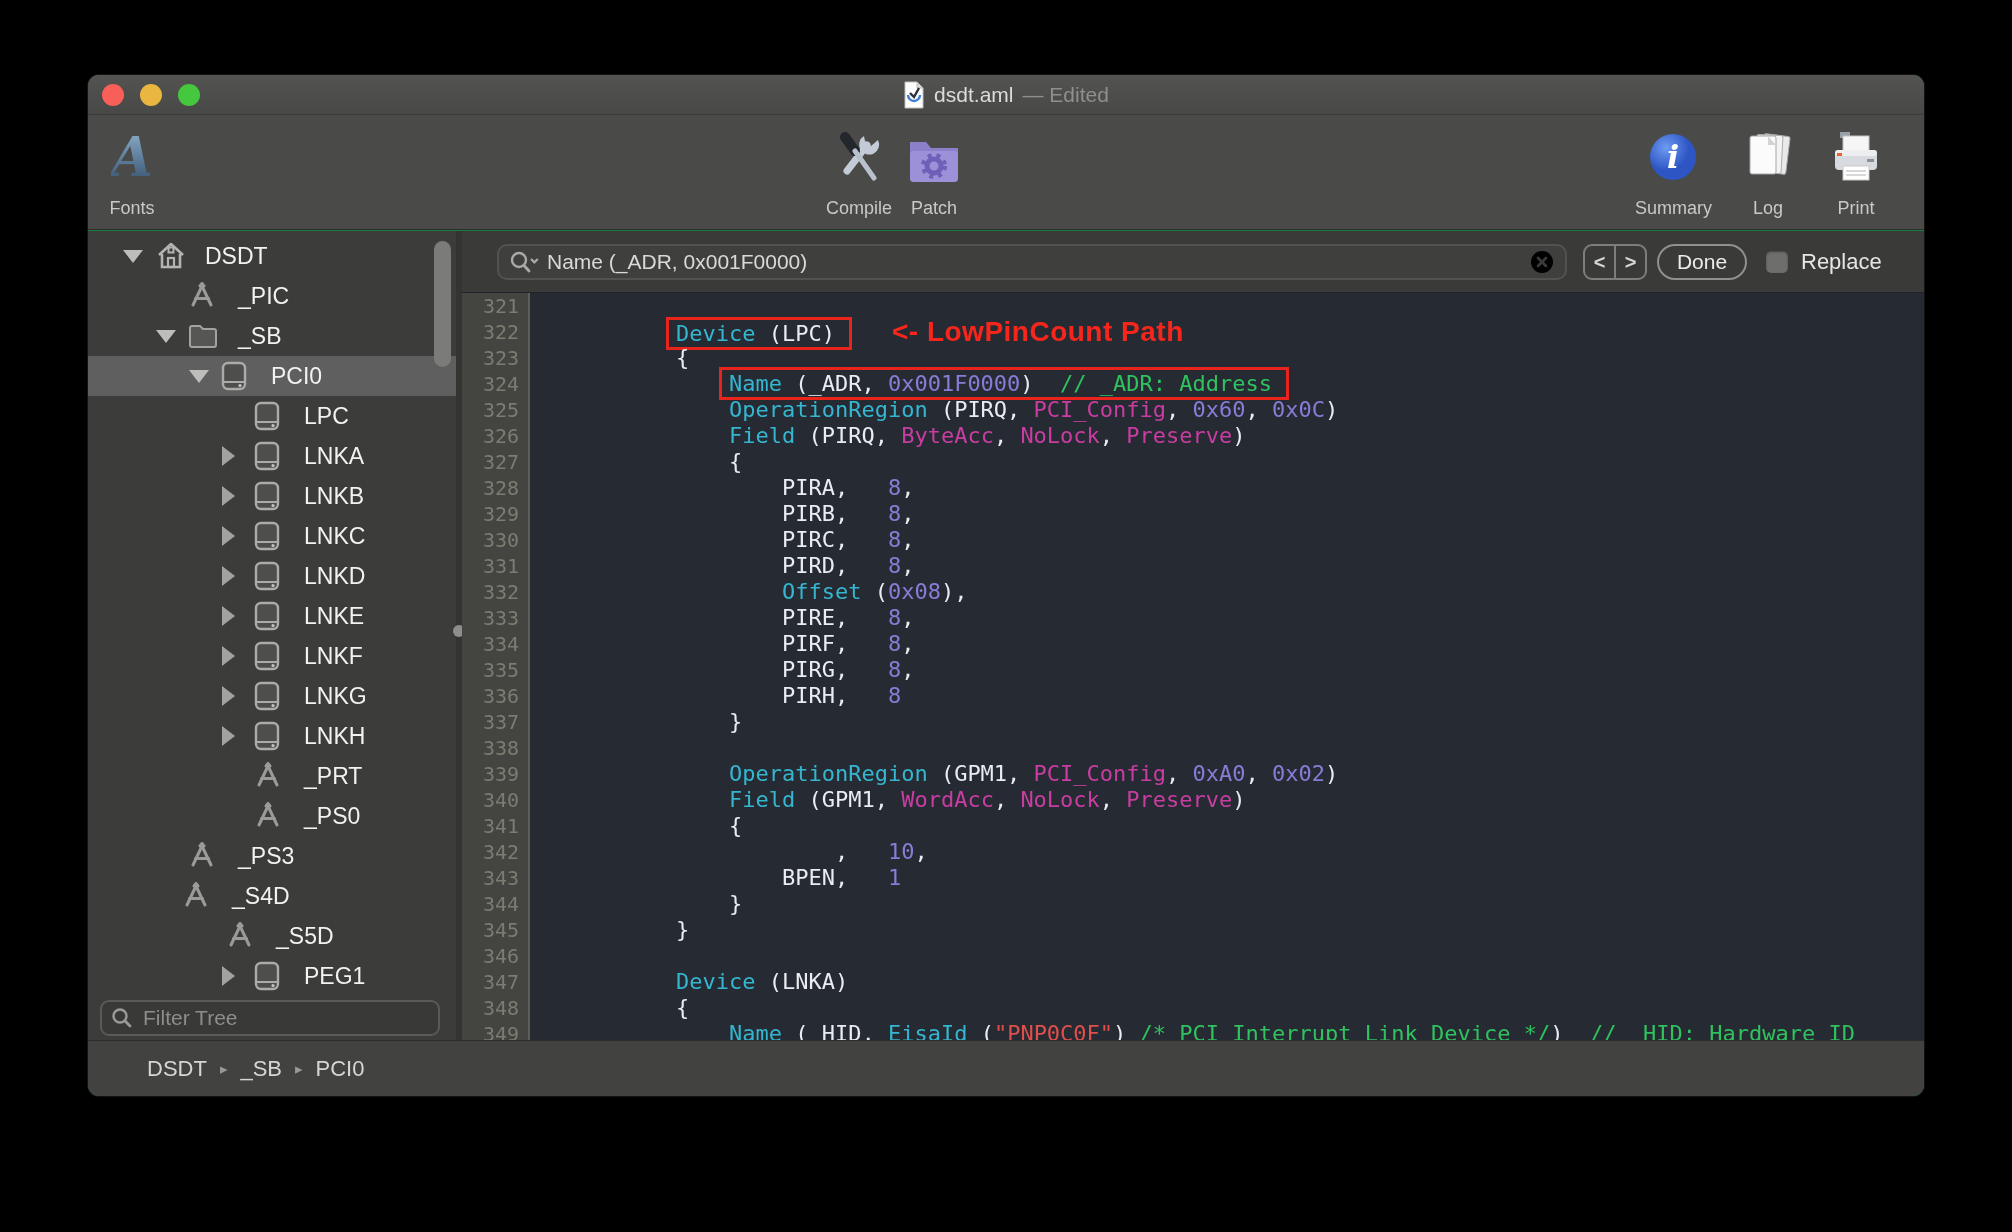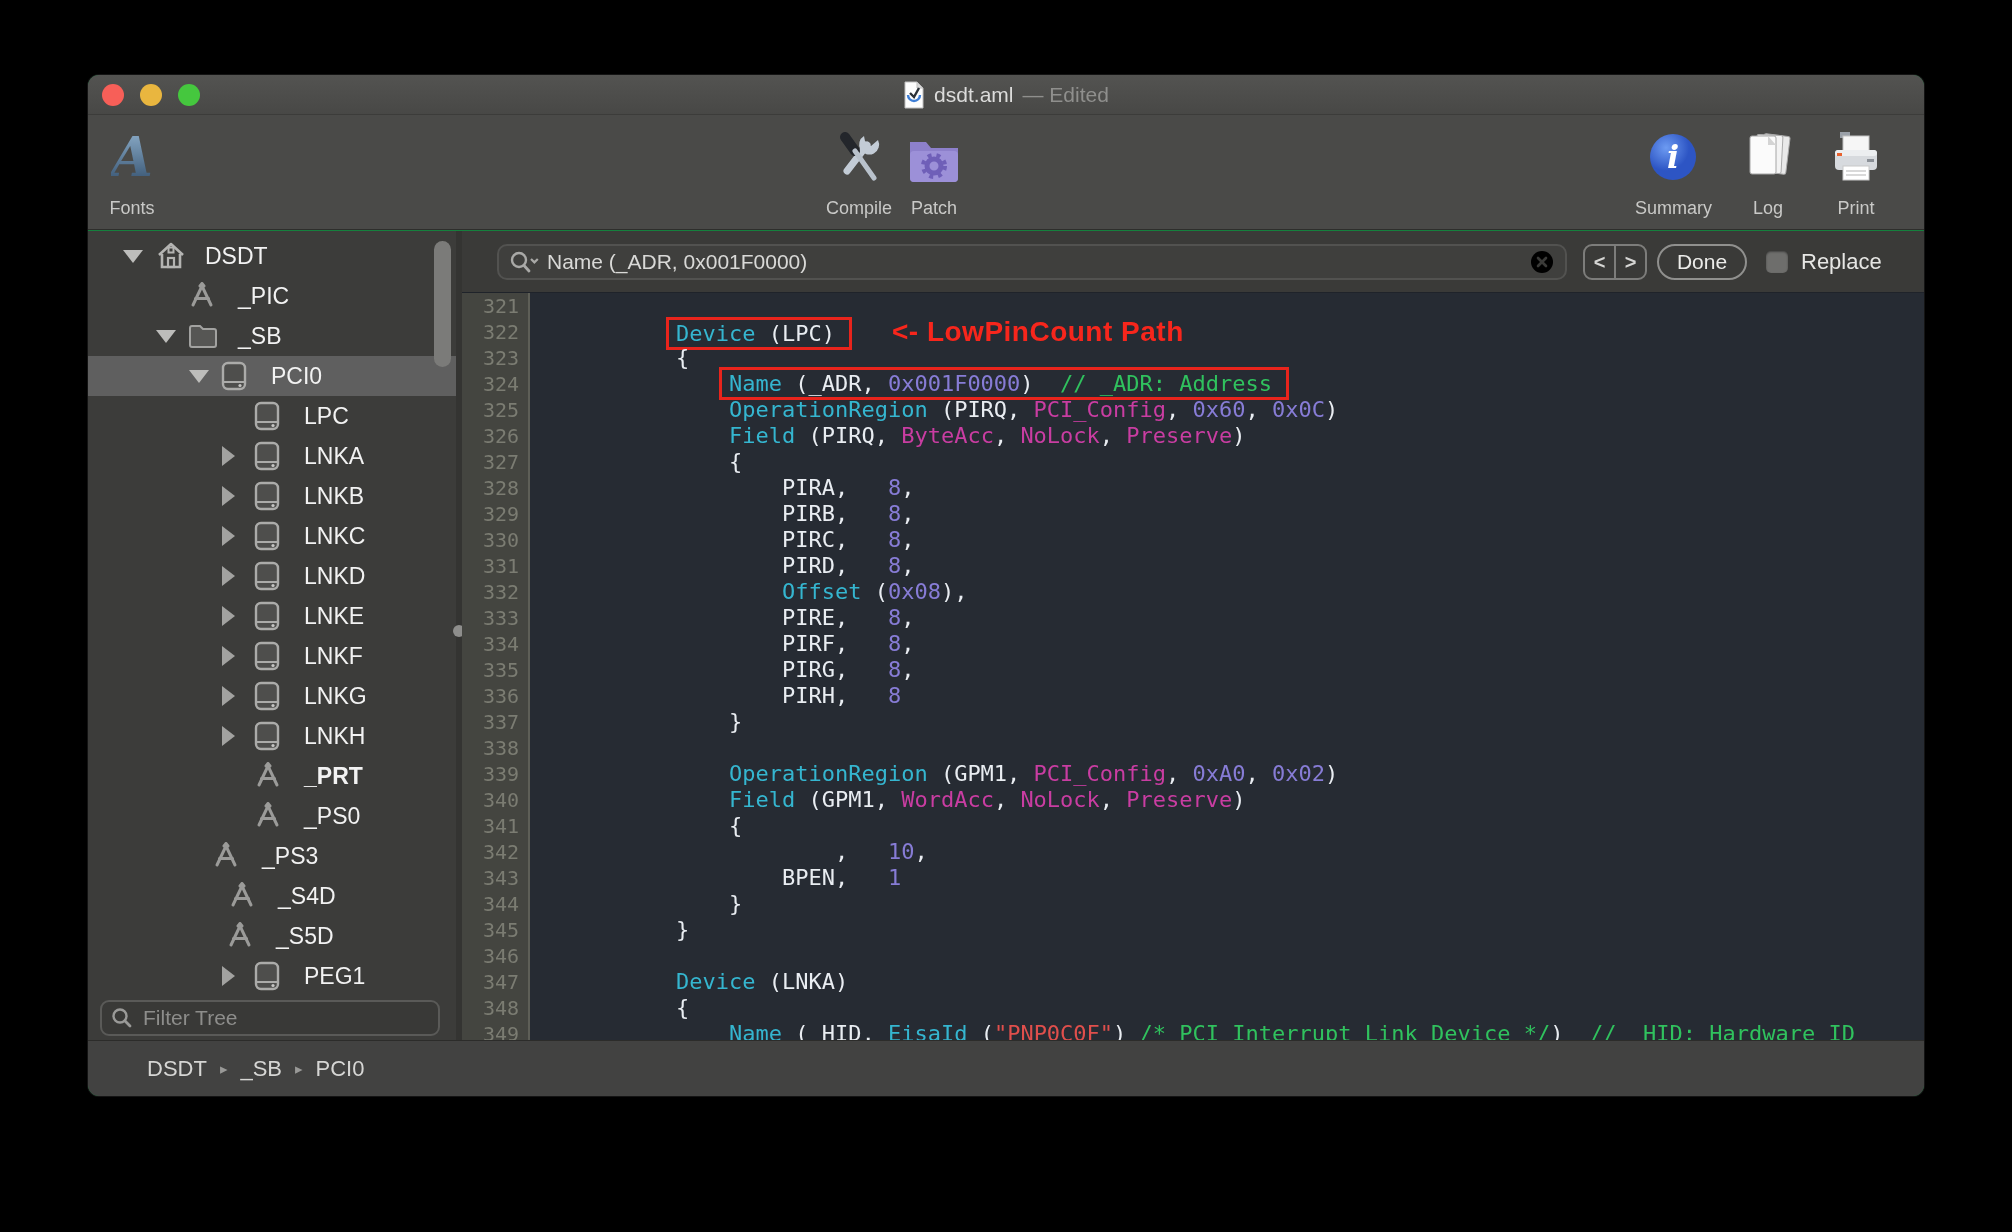--- a/index.html
+++ b/index.html
@@ -388,21 +388,21 @@
             </span>
             <span class="tree-icon">
               <svg width="26" height="30" viewBox="0 0 26 30">
                 <rect x="2" y="2" width="22" height="26" rx="5" fill="#4e4e4c" stroke="#ababa9" stroke-width="2.4"></rect>
                 <line x1="3" y1="21" x2="23" y2="21" stroke="#ababa9" stroke-width="2"></line>
                 <circle cx="19" cy="24.5" r="1.6" fill="#c6c6c4"></circle>
               </svg>
             </span>
             <span class="tree-label">LNKH</span>
           </div>
-          <div class="tree-row" style="padding-left: 134px; font-weight: bold;">
+          <div class="tree-row" style="padding-left: 134px;">
             <span class="tri-box"></span>
             <span class="tree-icon">
               <svg width="28" height="28" viewBox="0 0 28 28">
                 <g stroke="#9b9b99" stroke-width="3" stroke-linecap="round" fill="none">
                   <path d="M5 23 L14 4 L23 23"></path>
                   <path d="M7.5 16.5 h13"></path>
                   <path d="M12 4 l2 -2.5 M16 4 l-2 -2.5"></path>
                 </g>
               </svg>
             </span>
@@ -414,34 +414,34 @@
               <svg width="28" height="28" viewBox="0 0 28 28">
                 <g stroke="#9b9b99" stroke-width="3" stroke-linecap="round" fill="none">
                   <path d="M5 23 L14 4 L23 23"></path>
                   <path d="M7.5 16.5 h13"></path>
                   <path d="M12 4 l2 -2.5 M16 4 l-2 -2.5"></path>
                 </g>
               </svg>
             </span>
             <span class="tree-label">_PS0</span>
           </div>
-          <div class="tree-row" style="padding-left: 92px;">
+          <div class="tree-row" style="padding-left: 68px;">
             <span class="tri-box"></span>
             <span class="tree-icon">
               <svg width="28" height="28" viewBox="0 0 28 28">
                 <g stroke="#9b9b99" stroke-width="3" stroke-linecap="round" fill="none">
                   <path d="M5 23 L14 4 L23 23"></path>
                   <path d="M7.5 16.5 h13"></path>
                   <path d="M12 4 l2 -2.5 M16 4 l-2 -2.5"></path>
                 </g>
               </svg>
             </span>
             <span class="tree-label">_PS3</span>
           </div>
-          <div class="tree-row" style="padding-left: 108px;">
+          <div class="tree-row" style="padding-left: 62px;">
             <span class="tri-box"></span>
             <span class="tree-icon">
               <svg width="28" height="28" viewBox="0 0 28 28">
                 <g stroke="#9b9b99" stroke-width="3" stroke-linecap="round" fill="none">
                   <path d="M5 23 L14 4 L23 23"></path>
                   <path d="M7.5 16.5 h13"></path>
                   <path d="M12 4 l2 -2.5 M16 4 l-2 -2.5"></path>
                 </g>
               </svg>
             </span>

